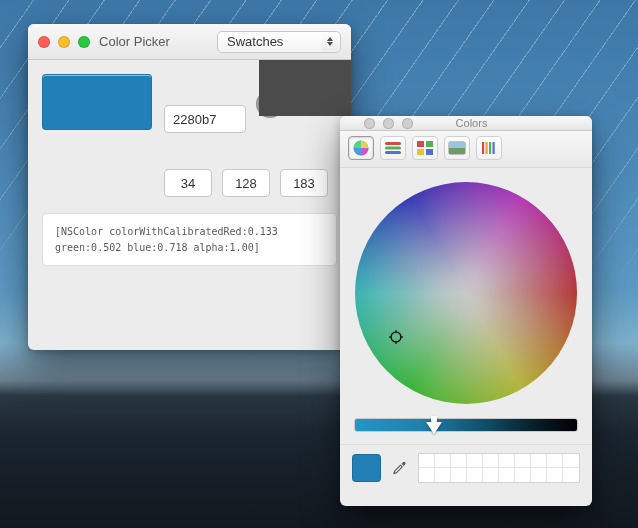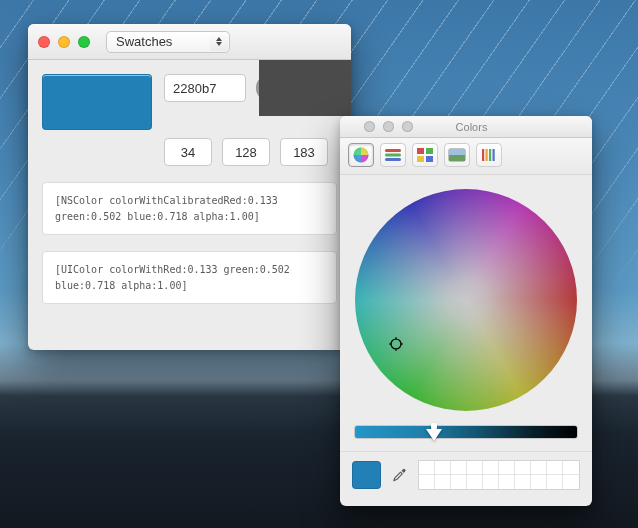--- a/index.html
+++ b/index.html
@@ -119,21 +119,21 @@
       height: 28px;
       background: #fff;
       border: 1px solid #c8c8c8;
       border-radius: 4px;
       padding: 0 8px;
       font-family: inherit;
       font-size: 13px;
       color: #333;
       outline: none;
     }
-    .hex { width: 82px; }
+    .hex { width: 82px; margin-top: 31px; }
     .search-btn {
       width: 28px; height: 28px;
       border-radius: 50%;
       background: #969696;
       display:flex;align-items:center;justify-content:center;
       color:#fff;
       border: none;
     }
     .row2 { display:flex; gap:10px; margin-top:26px; }
     .numfield { width:48px; text-align:center; }
@@ -144,21 +144,21 @@
       border-radius: 4px;
       padding: 10px 12px;
       font-family: Menlo, Monaco, Consolas, monospace;
       font-size: 10px;
       line-height: 1.55;
       color: #5a5a5a;
       white-space: pre-wrap;
       word-break: break-word;
     }
     
-    .colors-window .titlebar { height: 22px; padding: 0 24px; }
+    .colors-window .titlebar { height: 15px; padding: 0 24px; }
     .colors-window .titlebar .title { font-size: 11px; margin-left: -48px; color: #888; }
     .colors-window .tlight { width:11px; height:11px; }
     .colors-toolbar {
       display:flex; gap:6px; padding:5px 8px 7px 8px;
       border-bottom:1px solid #d7d7d7;
       background: linear-gradient(#f7f7f7,#e9e9e9);
     }
     .tb-btn {
       width:26px; height:24px;
       border:1px solid #cfcfcf;
@@ -228,20 +228,21 @@
 
 <div class="trails"></div>
 
 <div class="window" style="left:28px; top:24px; width:323px; height:326px;">
   <div class="titlebar">
     <div class="tlights">
       <div class="tlight red"></div>
       <div class="tlight yellow"></div>
       <div class="tlight green"></div>
     </div>
+    <div class="title">Color Picker</div>
     <div class="select">
       <div class="select-box">Swatches</div>
       <div class="select-arrows">
         <div class="arrow-up"></div>
         <div class="arrow-down"></div>
       </div>
     </div>
   </div>
   <div class="dark-strip"></div>
   <div class="content">
@@ -258,21 +259,20 @@
           </div>
         </div>
         <div class="row2">
           <input class="field numfield" value="34" style="">
           <input class="field numfield" value="128" style="">
           <input class="field numfield" value="183" style="">
         </div>
       </div>
     </div>
     <div class="codeblock">[NSColor colorWithCalibratedRed:0.133 green:0.502 blue:0.718 alpha:1.00]</div>
-    <div class="codeblock">[UIColor colorWithRed:0.133 green:0.502 blue:0.718 alpha:1.00]</div>
   </div>
 </div>
 
 <div class="window colors-window" style="left:340px; top:116px; width:252px; height:390px;">
   <div class="titlebar">
     <div class="tlights">
       <div class="tlight grey"></div>
       <div class="tlight grey"></div>
       <div class="tlight grey"></div>
     </div>

